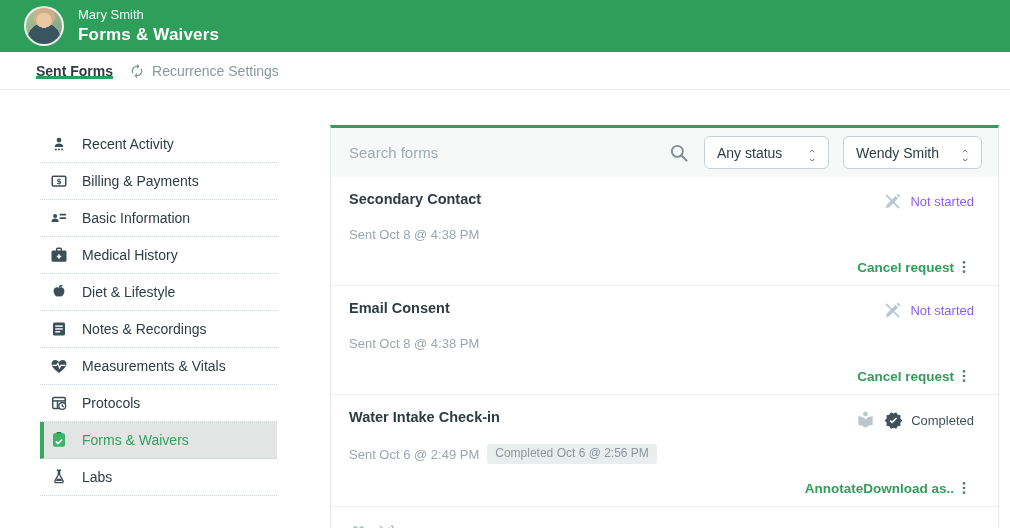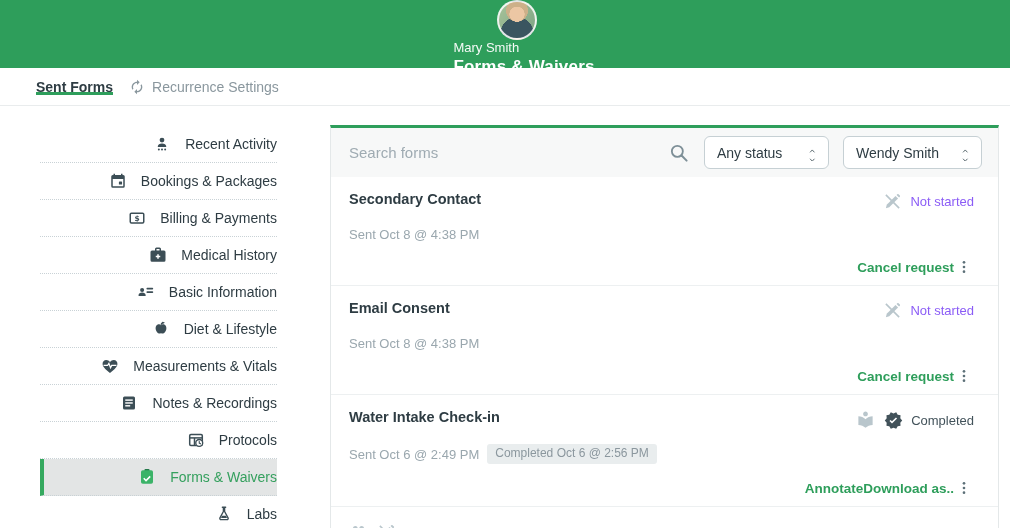--- a/index.html
+++ b/index.html
@@ -1,21 +1,21 @@
 <!DOCTYPE html>
 <html><head>
 <meta charset="utf-8">
 <style>
   * { margin:0; padding:0; box-sizing:border-box; }
   html,body { width:1010px; height:528px; overflow:hidden; background:#fff;
     font-family:"Liberation Sans","DejaVu Sans",sans-serif; }
   .app { position:relative; width:1010px; height:528px; }
 
   
-  .topbar { height:68px; background:#2e9e5b; display:flex; align-items:center; padding-left:24px;flex-direction:column; }
+  .topbar { height:52px; background:#2e9e5b; display:flex; align-items:center; padding-left:24px; }
   .avatar { width:40px; height:40px; border-radius:50%; border:2px solid rgba(255,255,255,.85);
     background:
       radial-gradient(circle at 50% 34%, #ecc7a4 0 25%, rgba(0,0,0,0) 26%),
       radial-gradient(circle at 50% 24%, #cdb089 0 33%, rgba(0,0,0,0) 34%),
       radial-gradient(circle at 50% 88%, #3a5560 0 45%, rgba(0,0,0,0) 46%),
       linear-gradient(135deg,#a8c49a,#7ba183);
     flex:0 0 auto; }
   .head-text { margin-left:14px; color:#fff; line-height:1.25; }
   .user-name { font-size:13px; font-weight:400; color:rgba(255,255,255,.95); }
   .page-title { font-size:17px; font-weight:700; letter-spacing:.2px; }
@@ -25,21 +25,21 @@
     display:flex; align-items:center; padding-left:36px; }
   .tab { display:flex; align-items:center; gap:7px; font-size:14px; color:#8a979e;
     margin-right:16px; position:relative; cursor:pointer; }
   .tab.active { color:#2e3c43; font-weight:600; }
   .tab.active::after { content:""; position:absolute; left:0; right:0; bottom:0; height:3px; background:#2e9e5b; }
   .tab svg { width:16px; height:16px; }
 
   
   .sidebar { position:absolute; left:40px; top:126px; width:237px; }
   .side-item { height:37px; display:flex; align-items:center; gap:14px; padding-left:10px;
-    border-bottom:1px dotted #c9d2d6; color:#2e3c43; font-size:14px; cursor:pointer;justify-content:flex-end; }
+    border-bottom:1px dotted #c9d2d6; color:#2e3c43; font-size:14px; cursor:pointer; }
   .side-item .sicon { width:18px; height:18px; color:#3c4e56; flex:0 0 auto; display:flex; }
   .side-item svg { width:18px; height:18px; }
   .side-item.active { background:#e3e5e5; border-left:4px solid #35a95f; padding-left:6px; }
   .side-item.active .slabel { color:#35a05e; font-weight:500; }
   .side-item.active .sicon { color:#3bb368; }
 
   
   .panel { position:absolute; left:330px; top:125px; width:669px; height:403px;
     background:#fff; border-top:3px solid #2e9e5b; border-left:1px solid #e4e8e9;
     border-right:1px solid #e4e8e9; overflow:hidden; }
@@ -198,72 +198,64 @@
       <span class="sicon">
           <svg viewBox="0 0 24 24" fill="currentColor">
             <use href="#i-recent"></use>
           </svg>
         </span>
       <span class="slabel">Recent Activity</span>
     </div>
     <div class="side-item">
       <span class="sicon">
           <svg viewBox="0 0 24 24" fill="currentColor">
-            <use href="#i-cal"></use>
-          </svg>
-        </span>
-      <span class="slabel">Bookings &amp; Packages</span>
-    </div>
-    <div class="side-item">
-      <span class="sicon">
-          <svg viewBox="0 0 24 24" fill="currentColor">
             <use href="#i-bill"></use>
           </svg>
         </span>
       <span class="slabel">Billing &amp; Payments</span>
     </div>
     <div class="side-item">
       <span class="sicon">
           <svg viewBox="0 0 24 24" fill="currentColor">
+            <use href="#i-pinfo"></use>
+          </svg>
+        </span>
+      <span class="slabel">Basic Information</span>
+    </div>
+    <div class="side-item">
+      <span class="sicon">
+          <svg viewBox="0 0 24 24" fill="currentColor">
             <use href="#i-med"></use>
           </svg>
         </span>
       <span class="slabel">Medical History</span>
     </div>
     <div class="side-item">
       <span class="sicon">
           <svg viewBox="0 0 24 24" fill="currentColor">
-            <use href="#i-pinfo"></use>
-          </svg>
-        </span>
-      <span class="slabel">Basic Information</span>
-    </div>
-    <div class="side-item">
-      <span class="sicon">
-          <svg viewBox="0 0 24 24" fill="currentColor">
             <use href="#i-apple"></use>
           </svg>
         </span>
       <span class="slabel">Diet &amp; Lifestyle</span>
     </div>
     <div class="side-item">
       <span class="sicon">
           <svg viewBox="0 0 24 24" fill="currentColor">
+            <use href="#i-notes"></use>
+          </svg>
+        </span>
+      <span class="slabel">Notes &amp; Recordings</span>
+    </div>
+    <div class="side-item">
+      <span class="sicon">
+          <svg viewBox="0 0 24 24" fill="currentColor">
             <use href="#i-heart"></use>
           </svg>
         </span>
       <span class="slabel">Measurements &amp; Vitals</span>
-    </div>
-    <div class="side-item">
-      <span class="sicon">
-          <svg viewBox="0 0 24 24" fill="currentColor">
-            <use href="#i-notes"></use>
-          </svg>
-        </span>
-      <span class="slabel">Notes &amp; Recordings</span>
     </div>
     <div class="side-item">
       <span class="sicon">
           <svg viewBox="0 0 24 24" fill="currentColor">
             <use href="#i-proto"></use>
           </svg>
         </span>
       <span class="slabel">Protocols</span>
     </div>
     <div class="side-item active">

